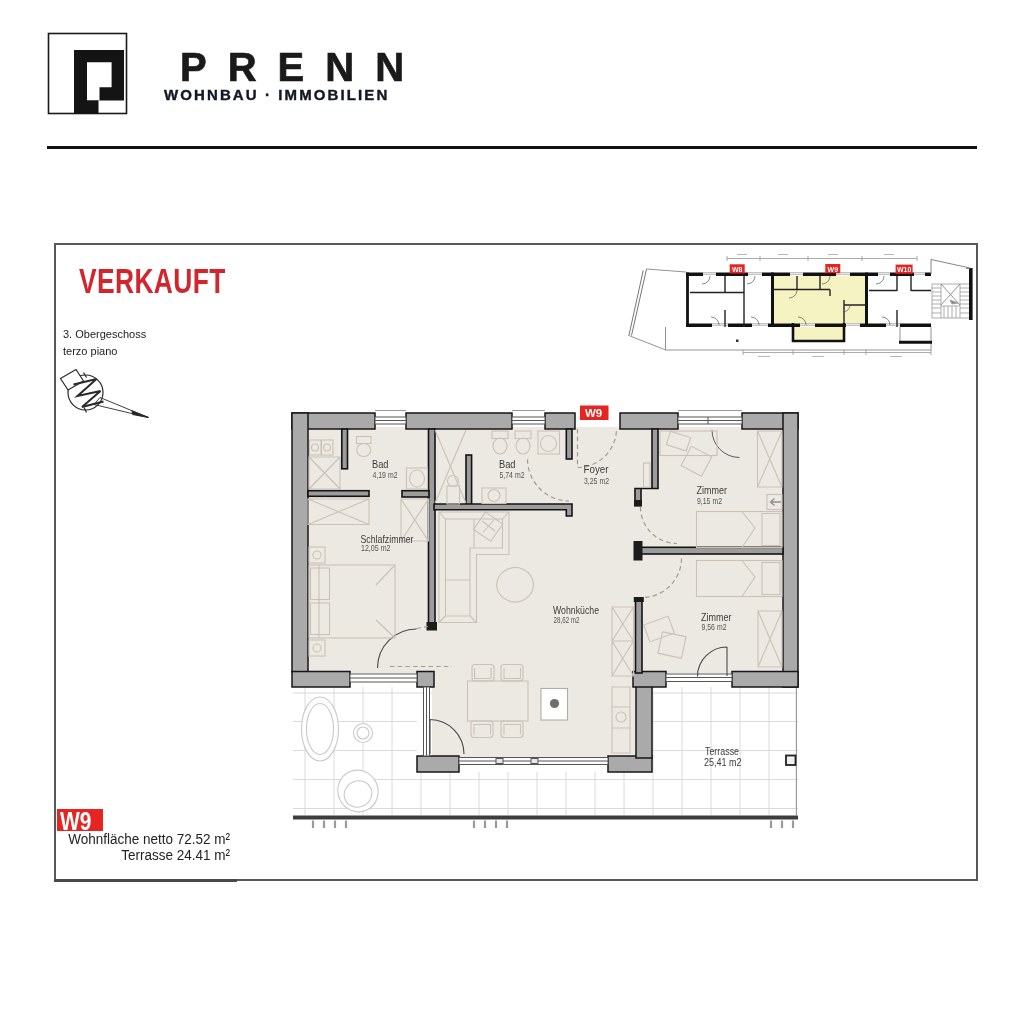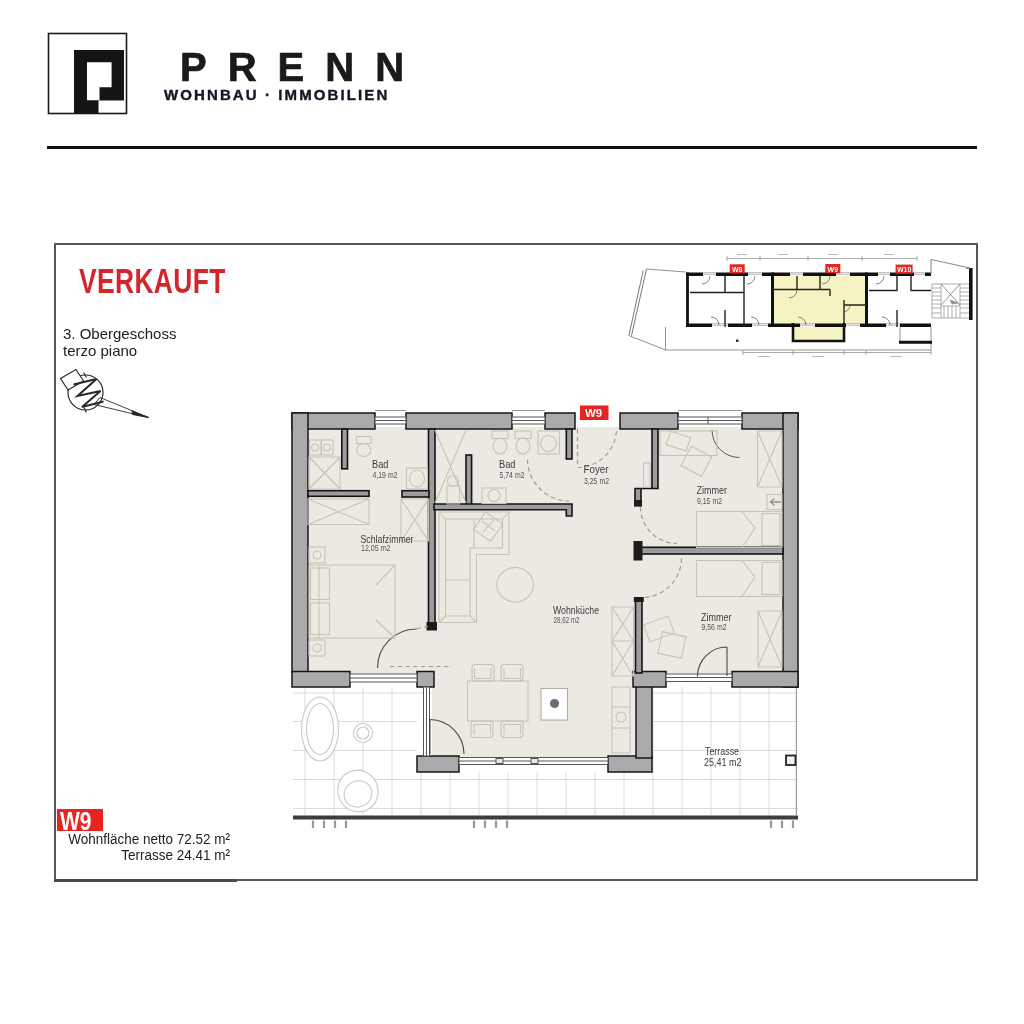--- a/index.html
+++ b/index.html
@@ -19,21 +19,21 @@
 <div class="abs" style="left:156px;top:45px;font-size:40px;font-weight:bold;letter-spacing:21px;color:#1a1a1a;margin-left:24px;-webkit-text-stroke:0.7px #1a1a1a;">PRENN</div>
 
 <div class="abs" style="left:156px;top:86px;font-size:15px;font-weight:bold;letter-spacing:2.1px;color:#0f172a;margin-left:8px;-webkit-text-stroke:0.4px #1a1a1a;">WOHNBAU · IMMOBILIEN</div>
 
 <div class="abs" style="left:47px;top:146px;width:930px;height:3px;background:#111;"></div>
 
 <div class="abs" style="left:54px;top:243px;width:920px;height:634px;border:2px solid #58585a;"></div>
 
 <div class="abs" style="left:79px;top:261px;font-size:35px;font-weight:bold;color:#d2252c;transform:scaleX(0.754);transform-origin:0 0;letter-spacing:0.5px;">VERKAUFT</div>
 
-<div class="abs" style="left:63px;top:326px;font-size:15px;color:#222;line-height:16.5px;">3. Obergeschoss<br>terzo piano</div>
+<div class="abs" style="left:63px;top:326px;font-size:11px;color:#222;line-height:16.5px;">3. Obergeschoss<br>terzo piano</div>
 
 <div class="abs" style="left:57px;top:809px;width:46px;height:22px;background:#e62421;"></div>
 
 <div class="abs" style="left:60px;top:807px;font-size:25px;font-weight:bold;color:#fff;transform:scaleX(0.84);transform-origin:0 0;">W9</div>
 
 <div class="abs" style="left:30px;top:830px;width:200px;font-size:15.5px;color:#222;text-align:right;white-space:nowrap;transform:scaleX(0.87);transform-origin:200px 0;">Wohnfläche netto 72.52 m²</div>
 
 <div class="abs" style="left:30px;top:846px;width:200px;font-size:15.5px;color:#222;text-align:right;white-space:nowrap;transform:scaleX(0.87);transform-origin:200px 0;">Terrasse 24.41 m²</div>
 
 <div class="abs" style="left:54px;top:879px;width:183px;height:2.5px;background:#4a4a4c;"></div>

